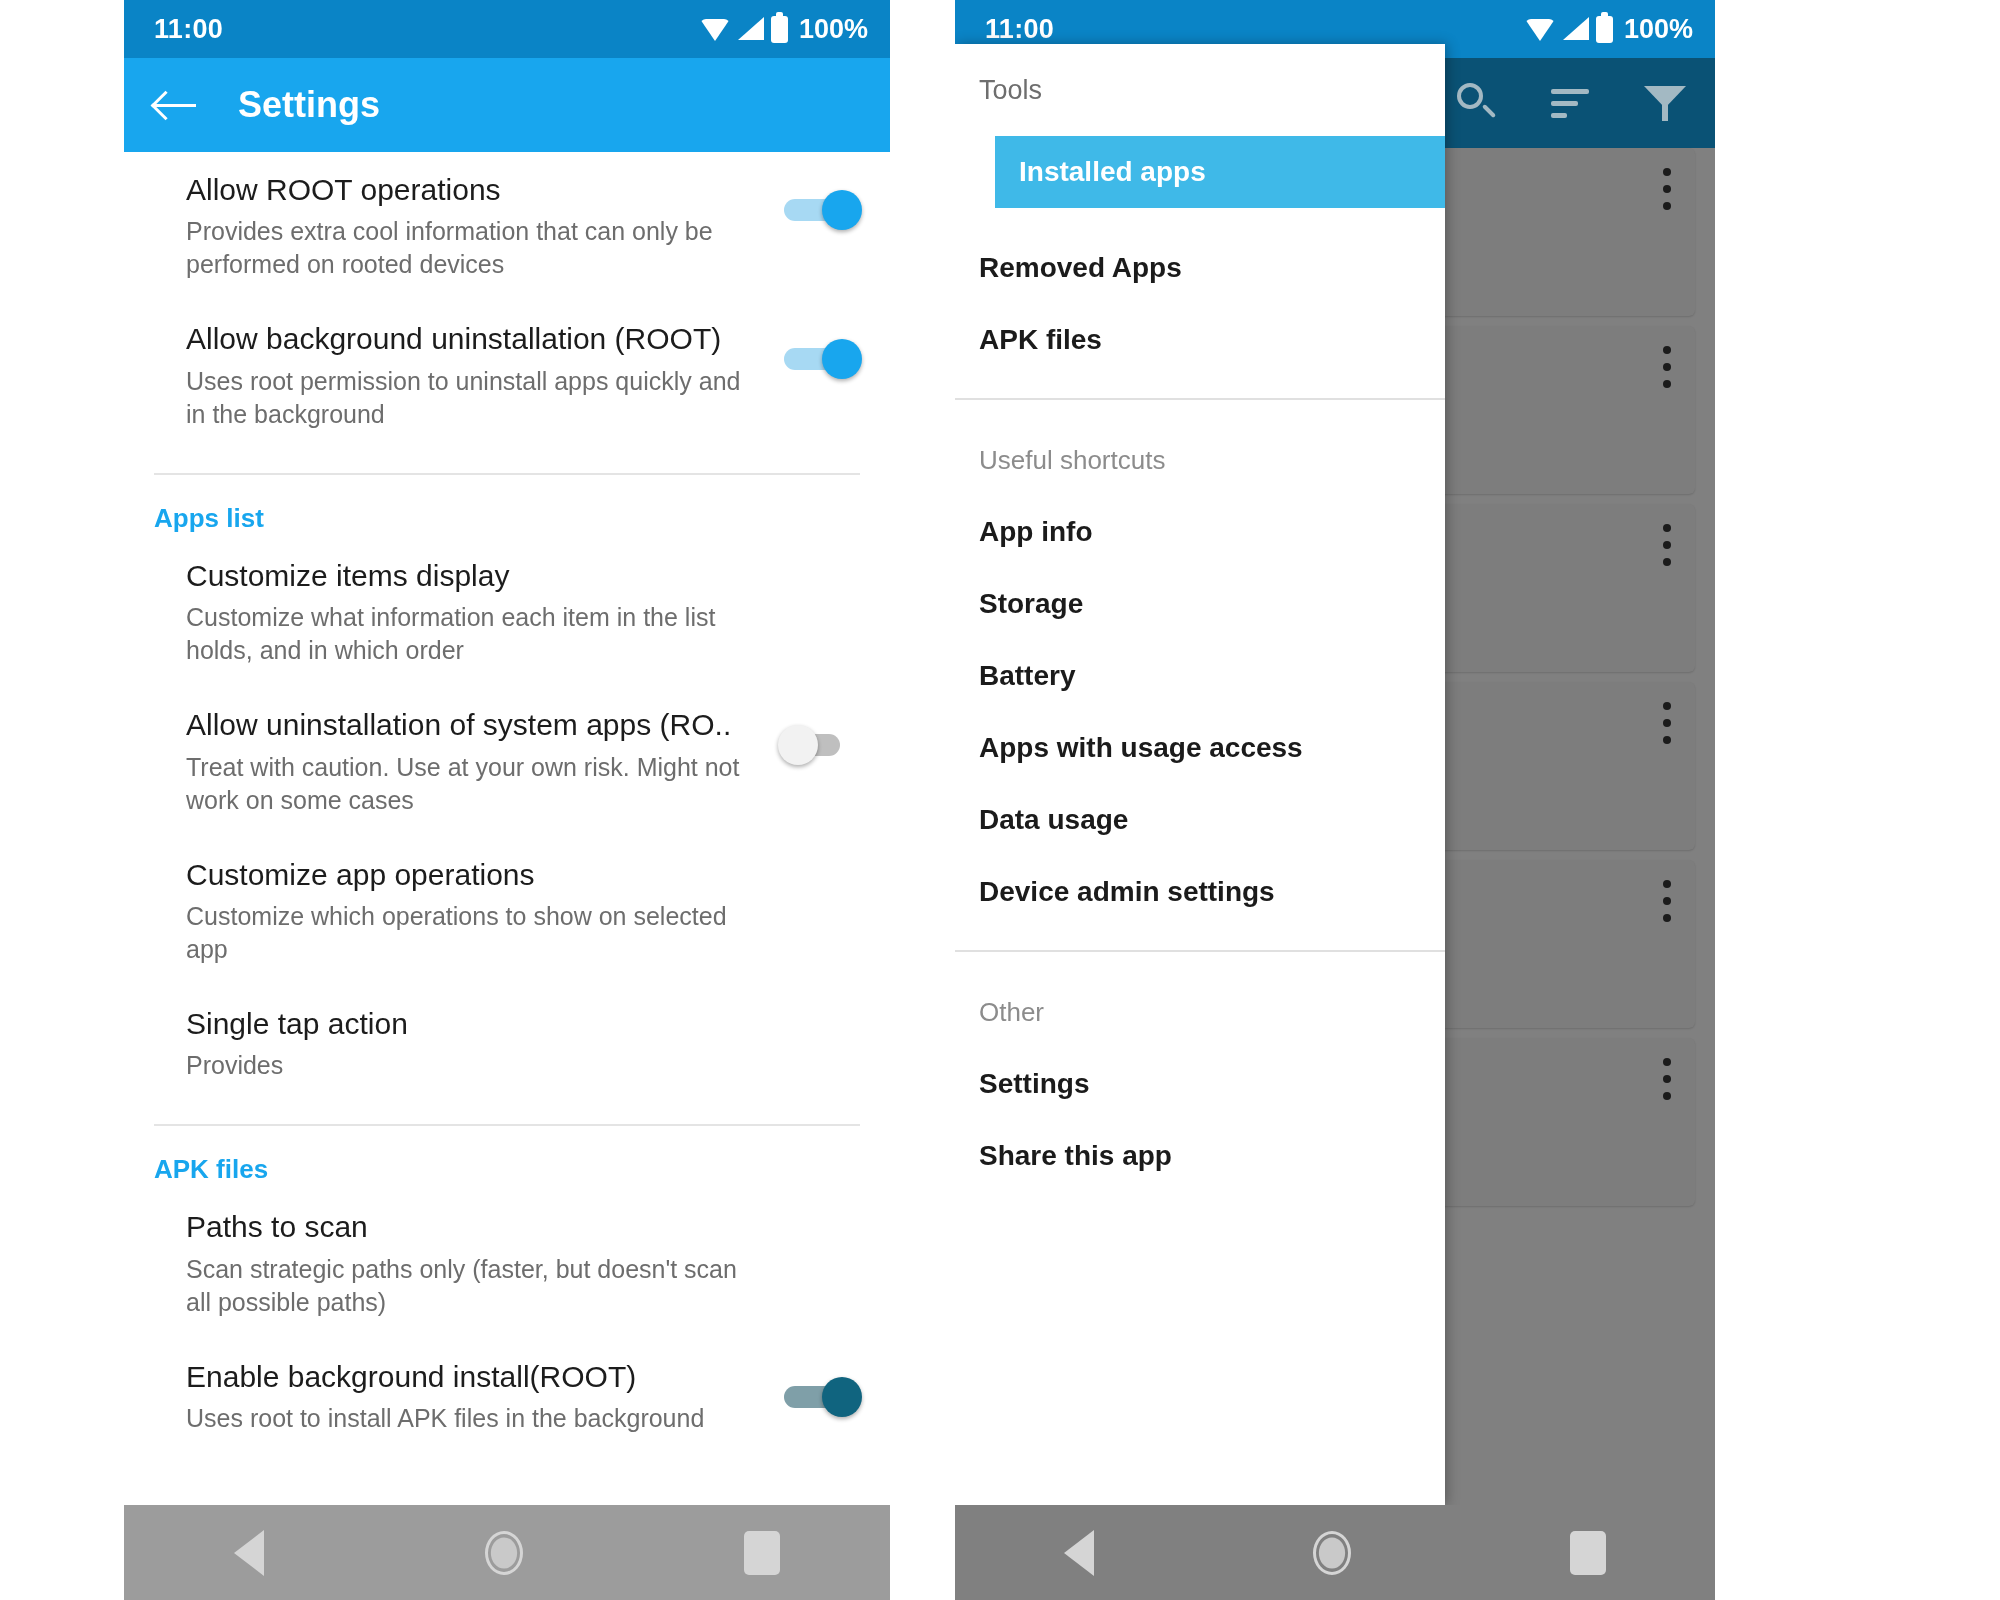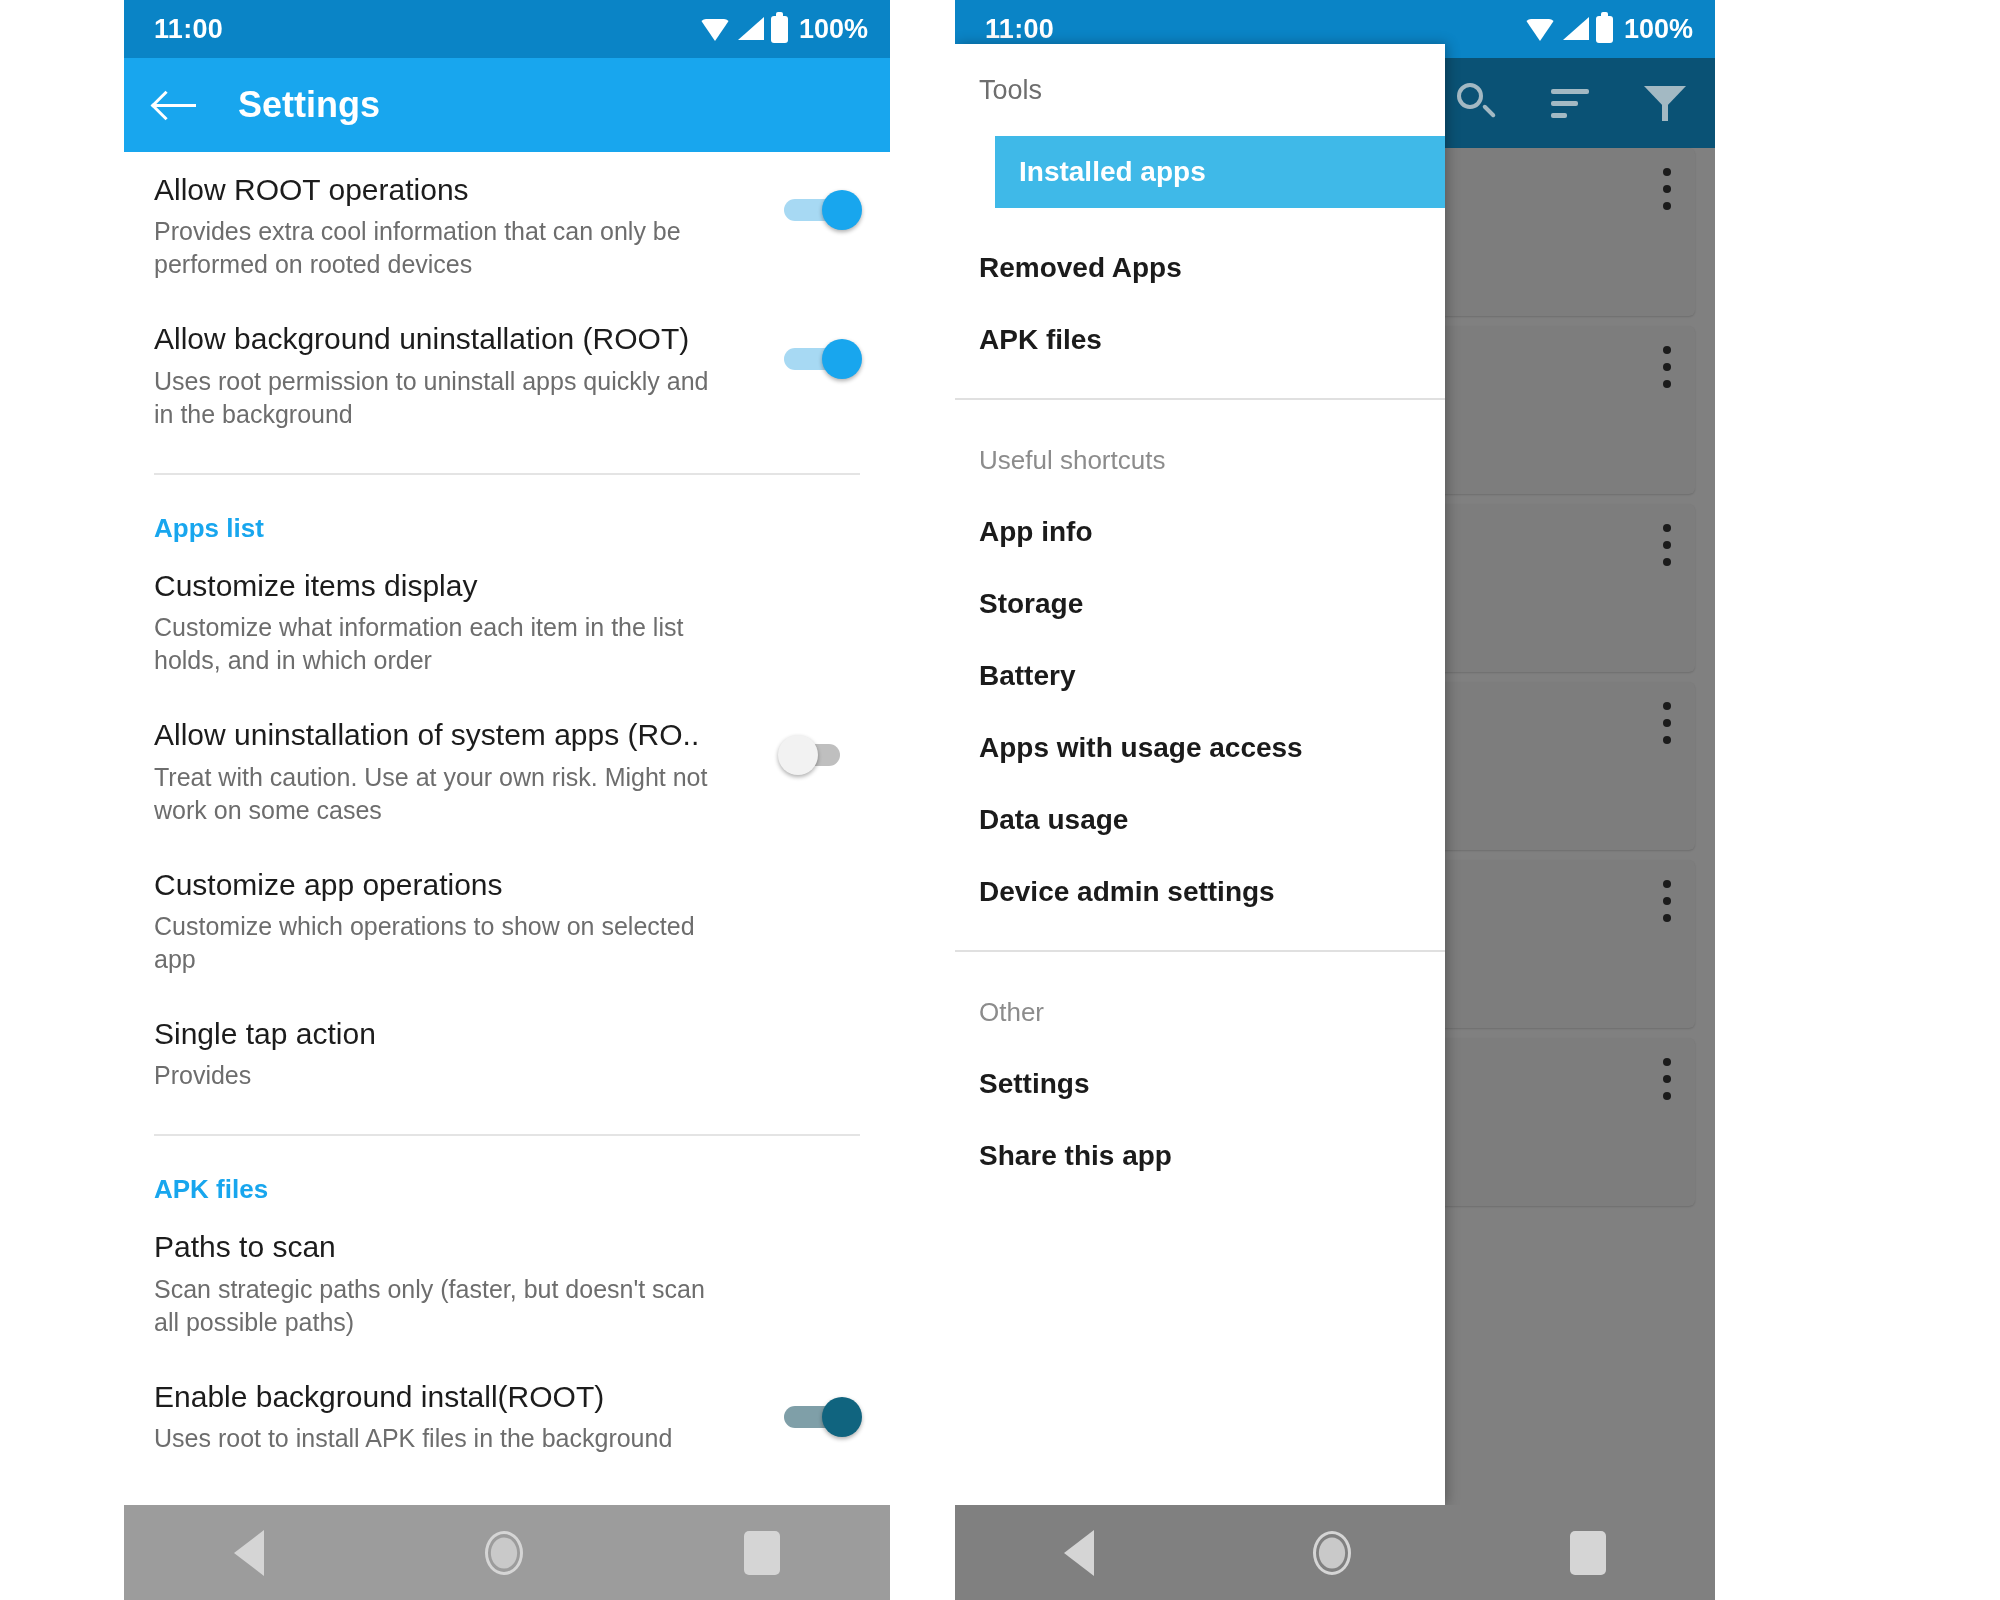--- a/index.html
+++ b/index.html
@@ -55,32 +55,32 @@
     content: ""; position: absolute; left: 1px; top: 8px; width: 18px; height: 18px;
     border-left: 3px solid #fff; border-bottom: 3px solid #fff; transform: rotate(45deg);
   }
   .appbar-title { font-size: 36px; font-weight: 700; }
 
   .settings-body { padding: 0 0 0 0; background: #fff; height: 1448px; }
   .pref {
     display: flex; align-items: flex-start;
     padding: 20px 34px 20px 30px; min-height: 60px;
   }
-  .pref-texts { flex: 1; min-width: 0; }
+  .pref-texts { flex: 1; min-width: 0; margin-left: 32px; }
   .pref-title {
     font-size: 30px; color: #1c1c1c; line-height: 1.18; white-space: nowrap;
     overflow: hidden; text-overflow: clip;
   }
   .pref-sub {
     font-size: 25px; color: #6d6d6d; line-height: 1.32; margin-top: 8px;
     max-width: 560px;
   }
   .section-header {
     font-size: 26px; color: #18a6ee; font-weight: 700;
-    padding: 38px 30px 4px 30px;
+    padding: 28px 30px 4px 30px;
   }
   .divider { height: 2px; background: #e4e4e4; margin: 22px 30px 0 30px; }
 
   
   .switch { width: 72px; height: 44px; position: relative; flex: none; margin-top: 16px; margin-left: 14px; }
   .switch .track {
     position: absolute; left: 0; top: 11px; width: 56px; height: 22px; border-radius: 11px;
   }
   .switch .thumb {
     position: absolute; top: 2px; width: 40px; height: 40px; border-radius: 50%;

